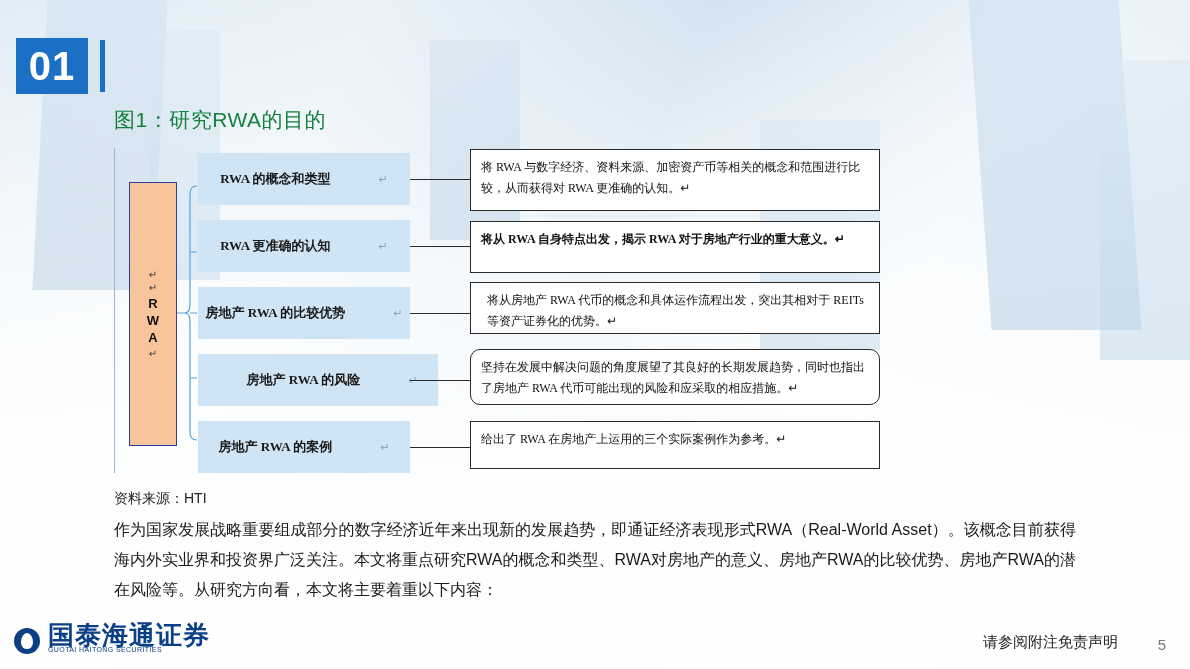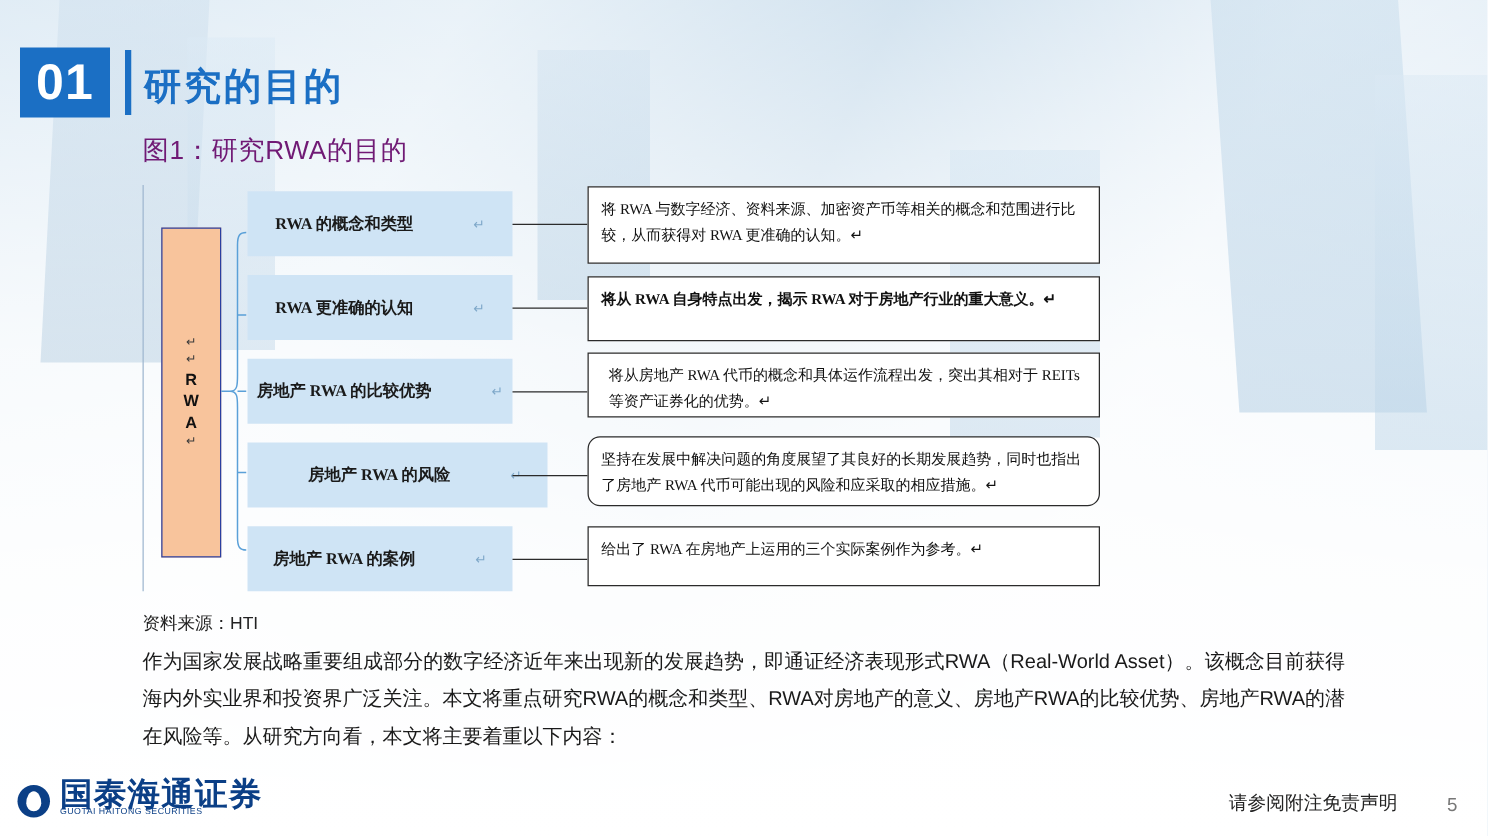--- a/index.html
+++ b/index.html
@@ -68,21 +68,21 @@
     font-size: 30px;
     font-weight: bold;
     color: #1b6fc4;
     letter-spacing: 2px;
   }
 
   .figure-title {
     position: absolute;
     left: 114px; top: 106px;
     font-size: 21px;
-    color: #701a75;
+    color: #15803d;
     letter-spacing: 0.5px;
   }
 
   
   .figure {
     position: absolute;
     left: 114px;
     top: 148px;
     width: 775px;
     height: 335px;
@@ -256,21 +256,20 @@
     <div class="bg-building b1"></div>
     <div class="bg-building b2"></div>
     <div class="bg-building b6"></div>
     <div class="bg-building b5"></div>
     <div class="bg-building b3"></div>
     <div class="bg-building b4"></div>
   </div>
 
   <div class="section-num">01</div>
   <div class="title-bar"></div>
-  <div class="section-title">研究的目的</div>
 
   <div class="figure-title">图1：研究RWA的目的</div>
 
   <div class="figure">
     <div class="fig-left-rule"></div>
 
     <div class="rwa-box">
       <div class="tiny">↵</div>
       <div class="tiny">↵</div>
       <div class="rwa-letters">

